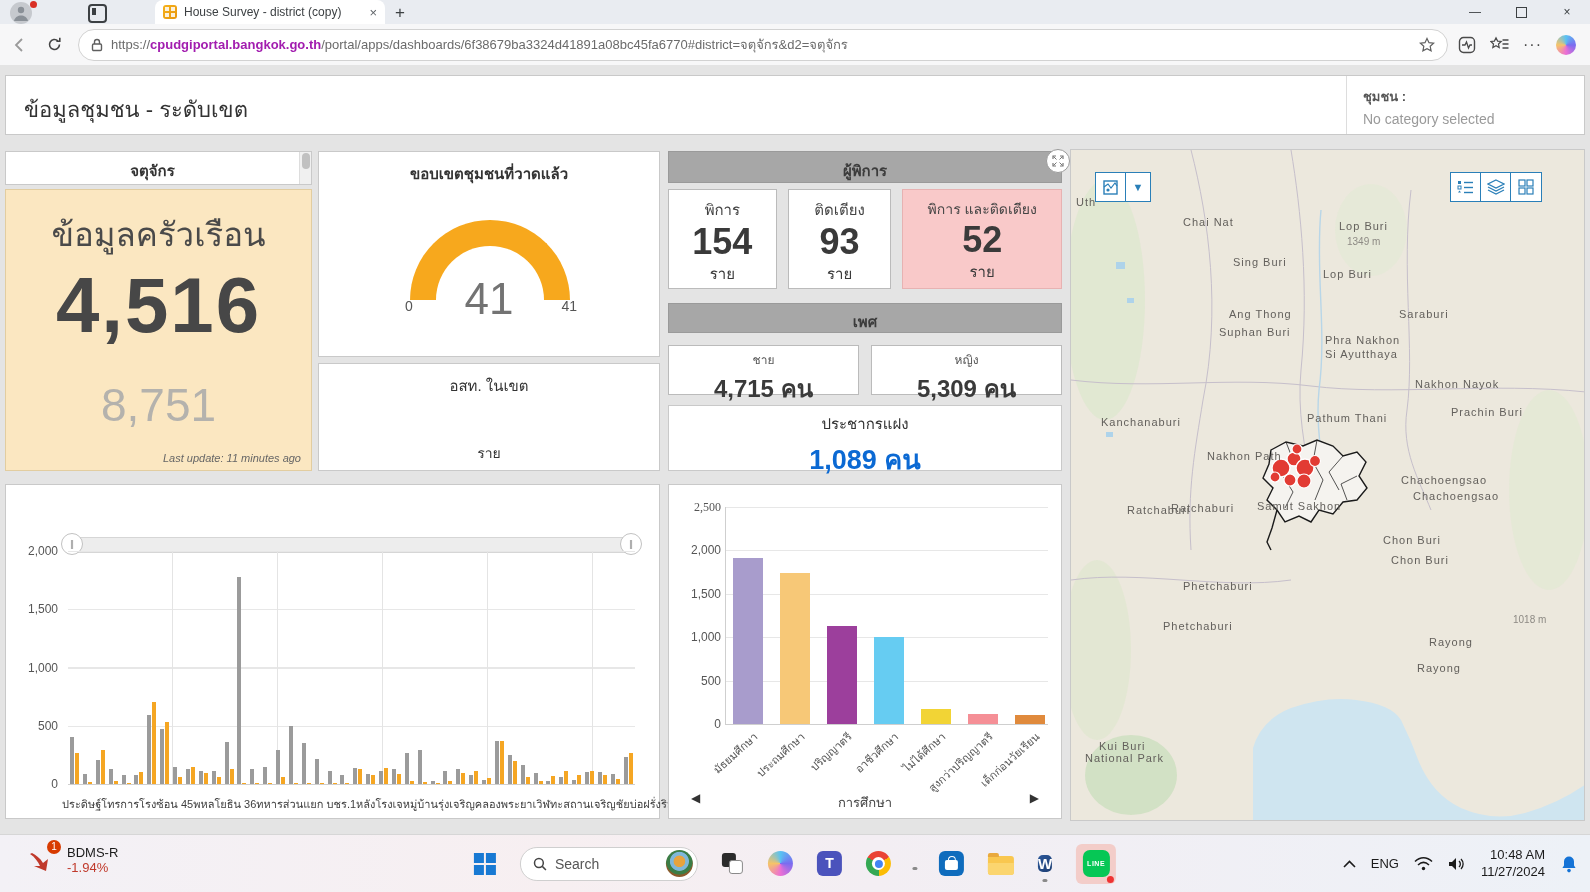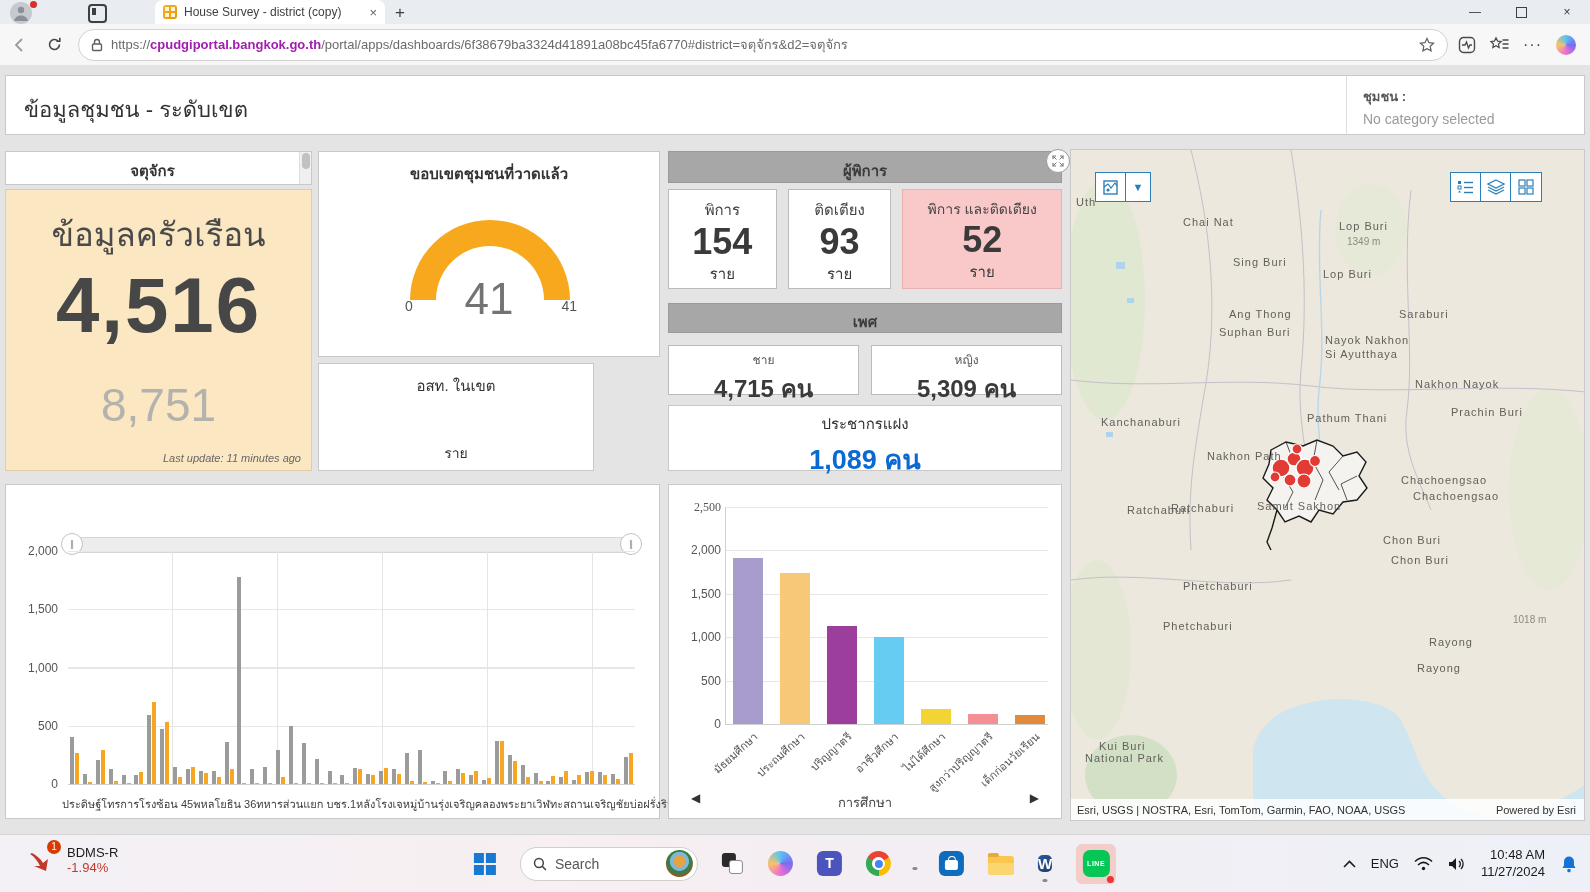--- a/index.html
+++ b/index.html
@@ -54,21 +54,21 @@
   .hh-sub{position:absolute;top:188px;width:100%;text-align:center;font-size:46px;color:#b4b2ad;}
   .hh-update{position:absolute;right:10px;bottom:6px;font-size:11px;font-style:italic;color:#666;}
 
   .gauge-panel{left:318px;top:86px;width:342px;height:206px;}
   .gauge-title{position:absolute;top:10px;width:100%;text-align:center;font-size:15px;font-weight:bold;color:#333;}
   .gauge-arc{position:absolute;left:91px;top:68px;width:160px;height:80px;border:26px solid #f7a81d;border-bottom:none;border-top-left-radius:160px;border-top-right-radius:160px;box-sizing:border-box;}
   .gauge-min{position:absolute;left:86px;top:146px;font-size:14px;color:#555;}
   .gauge-max{position:absolute;right:82px;top:146px;font-size:14px;color:#555;}
   .gauge-val{position:absolute;top:122px;width:100%;text-align:center;font-size:44px;color:#737373;}
 
-  .vol-panel{left:318px;top:298px;width:276px;height:108px;}
+  .vol-panel{left:318px;top:298px;width:342px;height:108px;}
   .vol-title{position:absolute;top:10px;width:100%;text-align:center;font-size:15px;color:#333;}
   .vol-value{position:absolute;top:26px;width:100%;text-align:center;font-size:48px;font-weight:bold;color:#1c1c1c;}
   .vol-unit{position:absolute;bottom:6px;width:100%;text-align:center;font-size:14px;color:#333;}
 
   .sec-header{position:absolute;background:#a7a7a7;border:1px solid #9a9a9a;box-sizing:border-box;text-align:center;font-size:15px;font-weight:bold;color:#3c3c3c;}
   .dis-header{left:668px;top:86px;width:394px;height:32px;padding-top:7px;}
   .sex-header{left:668px;top:238px;width:394px;height:30px;padding-top:6px;}
   .expand-btn{position:absolute;left:1046px;top:84px;width:24px;height:24px;border-radius:50%;background:#fff;border:1px solid #9a9a9a;box-sizing:border-box;display:flex;align-items:center;justify-content:center;z-index:5;}
 
   .dis-cards{position:absolute;left:668px;top:124px;width:394px;height:100px;display:flex;gap:11px;}
@@ -611,21 +611,21 @@
       <div id="map-labels">
           <span class="map-label" style="left: 5px; top: 46px;">Uth</span>
           <span class="map-label" style="left: 112px; top: 66px;">Chai Nat</span>
           <span class="map-label" style="left: 268px; top: 70px;">Lop Buri</span>
           <span class="map-label" style="left: 162px; top: 106px;">Sing Buri</span>
           <span class="map-label" style="left: 252px; top: 118px;">Lop Buri</span>
           <span class="map-label el" style="left: 276px; top: 86px;">1349 m</span>
           <span class="map-label" style="left: 158px; top: 158px;">Ang Thong</span>
           <span class="map-label" style="left: 328px; top: 158px;">Saraburi</span>
           <span class="map-label" style="left: 148px; top: 176px;">Suphan Buri</span>
-          <span class="map-label" style="left: 254px; top: 184px;">Nayok Nakhon</span>
+          <span class="map-label" style="left: 254px; top: 184px;">Phra Nakhon</span>
           <span class="map-label" style="left: 254px; top: 198px;">Si Ayutthaya</span>
           <span class="map-label" style="left: 344px; top: 228px;">Nakhon Nayok</span>
           <span class="map-label" style="left: 380px; top: 256px;">Prachin Buri</span>
           <span class="map-label" style="left: 236px; top: 262px;">Pathum Thani</span>
           <span class="map-label" style="left: 30px; top: 266px;">Kanchanaburi</span>
           <span class="map-label" style="left: 136px; top: 300px;">Nakhon Path</span>
           <span class="map-label" style="left: 330px; top: 324px;">Chachoengsao</span>
           <span class="map-label" style="left: 342px; top: 340px;">Chachoengsao</span>
           <span class="map-label" style="left: 56px; top: 354px;">Ratchaburi</span>
           <span class="map-label" style="left: 100px; top: 352px;">Ratchaburi</span>
@@ -670,24 +670,20 @@
         </span>
         <span class="cell">
           <svg width="16" height="16" viewBox="0 0 16 16">
               <rect x="1" y="1" width="6" height="6" fill="none" stroke="#2a7fb8" stroke-width="1.2"></rect>
               <rect x="9" y="1" width="6" height="6" fill="none" stroke="#2a7fb8" stroke-width="1.2"></rect>
               <rect x="1" y="9" width="6" height="6" fill="none" stroke="#2a7fb8" stroke-width="1.2"></rect>
               <rect x="9" y="9" width="6" height="6" fill="none" stroke="#2a7fb8" stroke-width="1.2"></rect>
             </svg>
         </span>
       </div>
-      <div class="map-attrib">
-        <span class="attrib-text">Esri, USGS | NOSTRA, Esri, TomTom, Garmin, FAO, NOAA, USGS</span>
-        <span class="attrib-powered">Powered by Esri</span>
-      </div>
     </div>
   </div>
 
   <div class="taskbar">
     <div class="tbw">
       <span class="tbw-icon">
         <svg width="30" height="30" viewBox="0 0 30 30">
             <path d="M5 8 L17 20 L17 13 L24 24 L11 22 L16 19" fill="none" stroke="#c0392b" stroke-width="0"></path>
             <path d="M4 10 C9 13 12 18 14 22 L8 22 L20 27 L22 15 L17 19 C14 14 10 11 6 9 Z" fill="#c0392b"></path>
           </svg>

